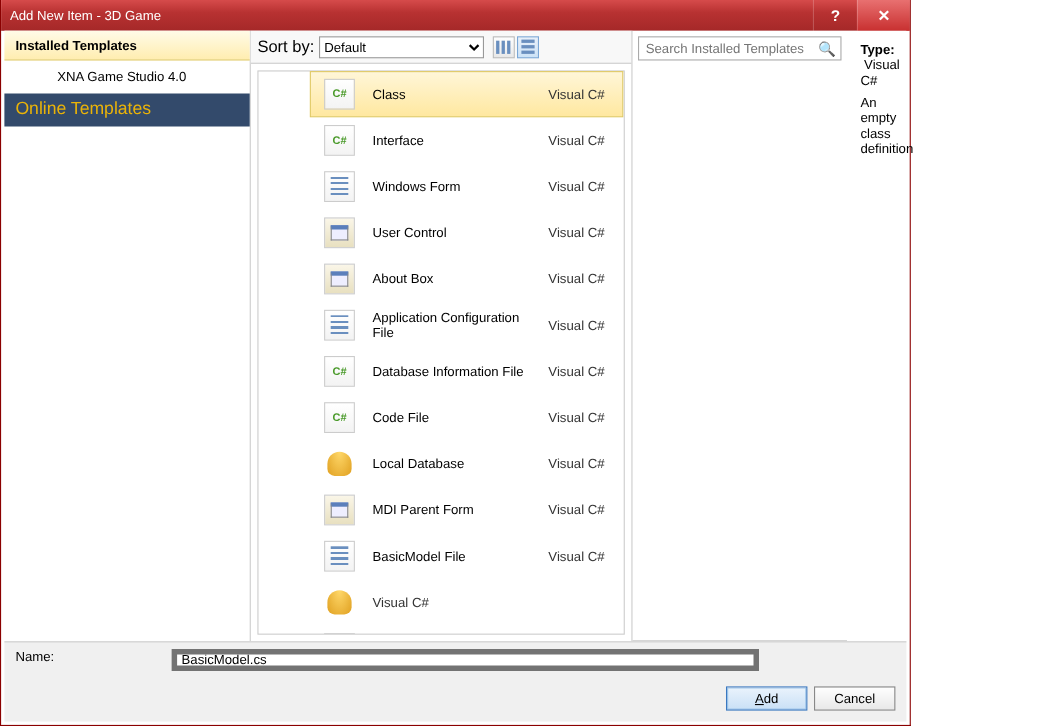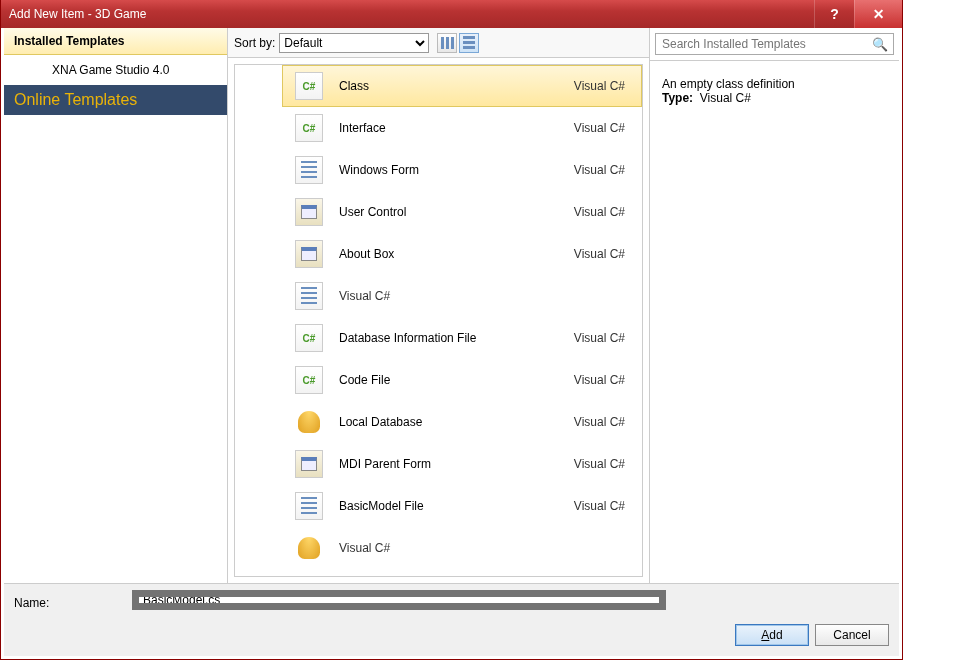--- a/index.html
+++ b/index.html
@@ -1,35 +1,35 @@
 <!DOCTYPE html>
 <html><head>
 <meta charset="utf-8">
 <style>
   * { box-sizing: border-box; font-family: "Segoe UI", Tahoma, sans-serif; }
   body { margin:0; padding:0; background:#fff; }
-  .window { width:903px; height:660px; border:1px solid #8b0000; border-top:none; position:relative; background:#fff;}
+  .window { width:828px; height:660px; border:1px solid #8b0000; border-top:none; position:relative; background:#fff;}
   .titlebar { height:28px; background:linear-gradient(#d64b4b,#b83232 40%,#a52828); display:flex; align-items:center; justify-content:space-between; padding-left:8px;}
   .titlebar .title { color:#fff; font-size:12px;}
   .tb-buttons { display:flex; height:100%;}
   .tb-btn { width:40px; display:flex; align-items:center; justify-content:center; color:#fff; font-size:14px; }
   .tb-btn.help { border-left:1px solid rgba(255,255,255,0.2); font-weight:bold; }
   .tb-btn.close { background:linear-gradient(#e87070,#c83030); border-left:1px solid rgba(255,255,255,0.2); width:48px; font-weight:bold;}
   .content { position:absolute; top:28px; left:3px; right:3px; bottom:3px; background:#fff; display:flex; flex-direction:column;}
   .upper { flex:1; display:flex; min-height:0;}
   .sidebar { width:224px; border-right:1px solid #ccc; display:flex; flex-direction:column;}
   .sb-header { background:linear-gradient(#fffbe8,#ffedb0); border-bottom:1px solid #e0c860; padding:6px 10px; font-weight:bold; font-size:12px; color:#000;}
   .sb-tree { padding:6px 0; font-size:12px;}
   .tree-row { padding:2px 0 2px 16px; cursor:pointer;}
   .tree-row.lvl2 { padding-left:48px;}
   .tree-row .arrow { display:inline-block; width:10px; font-size:9px; color:#555;}
   .sb-online { background:#334a6b; color:#eab308; padding:6px 10px; font-size:16px;}
   .middle { flex:1; display:flex; flex-direction:column; min-width:0;}
   .sortbar { height:30px; display:flex; align-items:center; gap:4px; padding:0 6px; border-bottom:1px solid #ccc; background:#f8f8f8;}
-  .sortbar label{ font-size:12px;}
+  .sortbar label{ font-size:15px;}
   .sortbar select{ font-size:12px; width:150px; height:20px; border:1px solid #999; background:#fff;}
   .view-toggle { display:flex; gap:2px; margin-left:4px;}
   .vt-btn { width:20px; height:20px; border:1px solid #bbb; display:flex; align-items:center; justify-content:center; font-size:10px; background:linear-gradient(#fefefe,#e8e8e8); cursor:pointer;}
   .vt-btn.active{ background:linear-gradient(#e8f0fa,#cde3f7); border-color:#7aa7d6;}
   .vt-bars{ display:flex; flex-direction:row; gap:2px;}
   .vt-bars span{ width:3px; height:12px; background:#6a8fbf;}
   .vt-row{ display:flex; flex-direction:column; gap:2px;}
   .vt-row span{ width:12px; height:3px; background:#6a8fbf;}
   .list-wrap{ flex:1; overflow:hidden; position:relative; padding:6px;}
   .tpl-list{ position:absolute; top:6px; left:6px; right:6px; bottom:6px; overflow-y:scroll; border:1px solid #ccc;padding-left:47px;}
@@ -42,31 +42,31 @@
   .tpl-icon.cs{ color:#4a9a2a; font-weight:bold; font-size:10px;}
   .tpl-icon.cs::before{ content:"C#"; }
   .tpl-icon.file{ }
   .file-lines{ width:16px; height:18px; background:repeating-linear-gradient(#6a8fbf 0 2px, transparent 2px 5px); }
   .tpl-icon.form{ background:linear-gradient(#faf6e8,#e8e0c0);}
   .form-shape{ width:16px; height:14px; border:1px solid #888; border-top:4px solid #5b7fbb; background:#eef;}
   .tpl-icon.db{ background:none; border:none;}
   .db-shape{ width:22px; height:22px; background:radial-gradient(ellipse at top,#ffd86a,#e0a020); border-radius:50% 50% 30% 30%;}
   .tpl-name{ flex:1; font-size:12px;}
   .tpl-lang{ font-size:12px; color:#333; padding-right:4px;}
-  .rightpanel{ width:250px; border-left:1px solid #ccc; display:flex; flex-direction:column;}
+  .rightpanel{ width:250px; border-left:1px solid #ccc; display:flex; }
   .search-row{ padding:5px; border-bottom:1px solid #ccc;}
   .search-box{ display:flex; align-items:center; border:1px solid #aaa; height:22px; padding:0 4px;}
   .search-box input{ flex:1; border:none; outline:none; font-size:12px; color:#888;}
   .search-box .sicon{ color:#2a5db0; font-size:13px;}
   .desc{ padding:10px 12px; font-size:12px;}
   .desc b{ font-weight:bold;}
   .lower{ border-top:1px solid #ccc; background:#f0f0f0;}
-  .name-row{ display:flex; align-items:flex-end; padding:6px 10px; gap:8px;}
+  .name-row{ display:flex; align-items:flex-start; padding:6px 10px; gap:8px;}
   .name-row label{ font-size:12px; width:110px;}
-  .name-row input{ flex:1; max-width:534px; height:20px; border:7px solid #737373; padding:0 4px; font-size:12px;}
+  .name-row input{ flex:1; max-width:534px; height:20px; border:5px solid #737373; padding:0 4px; font-size:12px;margin-left:24px;}
   .btn-row{ display:flex; justify-content:flex-end; gap:6px; padding:8px 10px 10px;}
   .btn{ min-width:74px; height:22px; border:1px solid #888; background:linear-gradient(#fefefe,#e8e8e8); font-size:12px; cursor:pointer; display:flex; align-items:center; justify-content:center;}
   .btn.primary{ border:1px solid #3a78c0; background:linear-gradient(#eaf3fc,#c9e0f6); box-shadow:0 0 0 1px #9fc6ea inset;}
   .mnemonic{ text-decoration:underline;}
 </style>
 </head>
 <body>
 
 <div class="window">
   <div class="titlebar">
@@ -145,20 +145,21 @@
                 <div class="tpl-icon form">
                   <div class="form-shape"></div>
                 </div>
                 <div class="tpl-name">About Box</div>
                 <div class="tpl-lang">Visual C#</div>
               </div>
               <div class="tpl-item">
                 <div class="tpl-icon file">
                   <div class="file-lines"></div>
                 </div>
+                <div class="tpl-name">Application Configuration File</div>
                 <div class="tpl-lang">Visual C#</div>
               </div>
               <div class="tpl-item">
                 <div class="tpl-icon cs"></div>
                 <div class="tpl-name">Database Information File</div>
                 <div class="tpl-lang">Visual C#</div>
               </div>
               <div class="tpl-item">
                 <div class="tpl-icon cs"></div>
                 <div class="tpl-name">Code File</div>
@@ -199,25 +200,25 @@
       </div>
 
       <div class="rightpanel">
         <div class="search-row">
           <div class="search-box">
             <input type="text" placeholder="Search Installed Templates" style="">
             <span class="sicon">🔍</span>
           </div>
         </div>
         <div class="desc">
-          <div style="margin-top:6px;">An empty class definition</div>
           <div>
             <b>Type:</b>
             &nbsp;<span>Visual C#</span>
           </div>
+          <div style="margin-top:6px;">An empty class definition</div>
         </div>
       </div>
 
     </div>
 
     <div class="lower">
       <div class="name-row">
         <label>Name:</label>
         <input type="text" value="BasicModel.cs" style="">
       </div>

